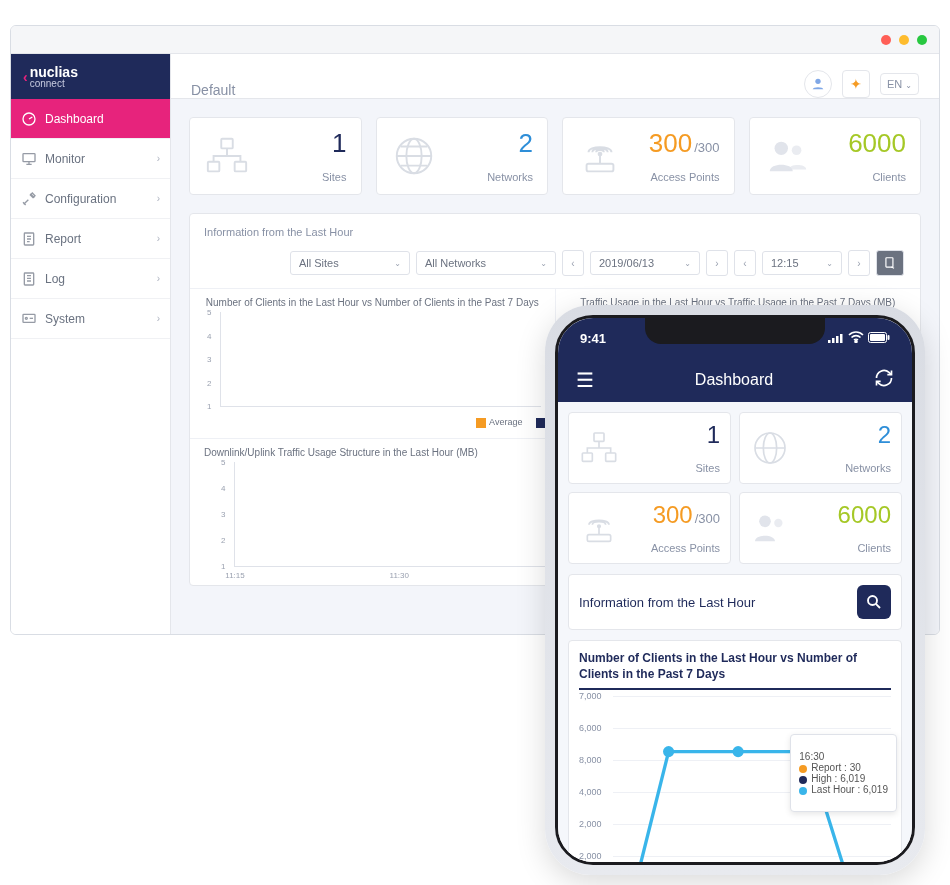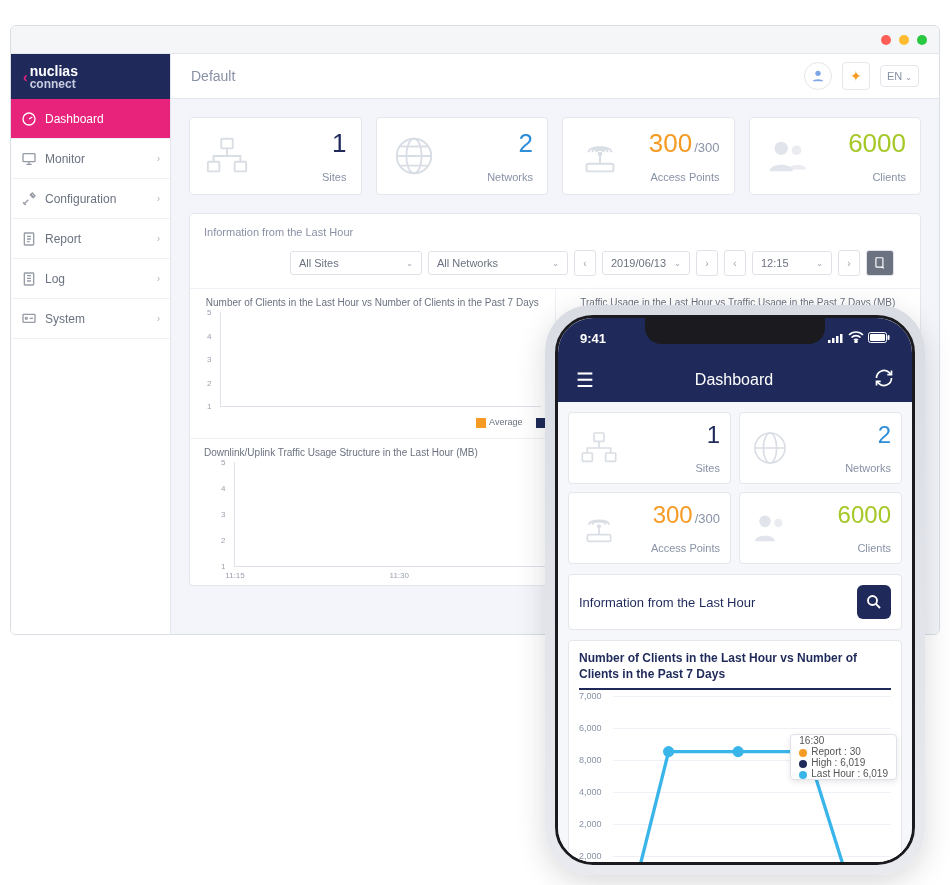--- a/index.html
+++ b/index.html
@@ -12,30 +12,30 @@
 }
 .browser-bar { height: 28px; background: #f5f6f8; display: flex; justify-content: flex-end; align-items: center; padding-right: 12px; gap: 8px; border-bottom:1px solid #e4e6eb;}
 .dot { width: 10px; height: 10px; border-radius: 50%; }
 .dot.red { background: #ff5f57; }
 .dot.yellow { background: #febc2e; }
 .dot.green { background: #28c840; }
 
 .app { display: flex; height: calc(100% - 28px); }
 .sidebar { width: 160px; background: #fff; border-right: 1px solid #e4e6eb; }
 .logo { height: 45px; background: #1f2a5a; color: #fff; display:flex; align-items:center; padding-left:12px; font-size:14px; font-weight:600;}
-.logo small{display:block;font-size:12px;font-weight:700;color:#c7cbe0;margin-top:-2px;}
+.logo small{display:block;font-size:10px;font-weight:400;color:#c7cbe0;margin-top:-2px;}
 .chevron-logo{color:#e7237c;font-weight:900;margin-right:2px;}
 .nav-item { display:flex; align-items:center; height:40px; padding:0 10px; font-size:12px; color:#6a7280; border-bottom:1px solid #f0f1f4; gap:8px; position:relative;}
 .nav-item.active { background:#e7237c; color:#fff; }
 .nav-item .chev { position:absolute; right:10px; font-size:10px; color:#aeb3c0;}
 .nav-icon{width:16px;height:16px;display:inline-flex;align-items:center;justify-content:center;opacity:0.7;}
 .nav-item.active .nav-icon{opacity:1;}
 
 .main { flex:1; background:#f3f5fa; display:flex; flex-direction:column;}
-.header { height:45px; background:#fff; display:flex; align-items:center; padding:0 20px; border-bottom:1px solid #e4e6eb; color:#8891a5; font-size:14px; justify-content:space-between;}
+.header { height:45px; background:#fff; display:flex; align-items:flex-end; padding:0 20px; border-bottom:1px solid #e4e6eb; color:#8891a5; font-size:14px; justify-content:space-between;}
 .header-right{display:flex;align-items:center;gap:10px;}
 .hbtn{width:28px;height:28px;border:1px solid #e4e6eb;border-radius:50%;display:flex;align-items:center;justify-content:center;font-size:14px;}
 .hbtn.sq{border-radius:4px;}
 .lang{font-size:11px;color:#8891a5;border:1px solid #e4e6eb;padding:4px 6px;border-radius:4px;}
 
 .content{padding:18px;overflow:hidden;}
 .tiles{display:flex;gap:14px;margin-bottom:18px;}
 .tile{flex:1;background:#fff;border:1px solid #e4e6eb;border-radius:4px;height:78px;display:flex;align-items:center;padding:0 14px;gap:12px;}
 .tile-icon{width:46px;height:46px;color:#e1e4eb;}
 .tile-body{flex:1;text-align:right;}
@@ -81,21 +81,21 @@
 .ptile{background:#fff;border:1px solid #e4e6eb;border-radius:4px;height:72px;display:flex;align-items:center;padding:0 10px;gap:8px;}
 .ptile .tile-val{font-size:24px;}
 .pinfo{margin-top:10px;background:#fff;border:1px solid #e4e6eb;border-radius:4px;padding:10px;display:flex;align-items:center;justify-content:space-between;}
 .pinfo-lbl{font-size:13px;color:#1f2a5a;}
 .srchbtn{width:34px;height:34px;background:#1f2a5a;border-radius:6px;display:flex;align-items:center;justify-content:center;color:#fff;}
 .pchart{margin-top:10px;background:#fff;border:1px solid #e4e6eb;border-radius:4px;padding:10px;}
 .pchart-title{font-size:12px;color:#1f2a5a;font-weight:600;line-height:1.3;border-bottom:2px solid #1f2a5a;padding-bottom:6px;margin-bottom:6px;}
 .pplot{position:relative;height:160px;margin-left:34px;}
 .pytick{position:absolute;left:-34px;font-size:9px;color:#8891a5;transform:translateY(-50%);}
 .pgrid{position:absolute;left:0;right:0;border-top:1px solid #eef0f5;}
-.ptip{position:absolute;right:-6px;top:38px;background:#fff;border:1px solid #dfe2e9;border-radius:4px;padding:0 8px;font-size:10px;color:#555;box-shadow:0 2px 6px rgba(0,0,0,0.1);}
+.ptip{position:absolute;right:-6px;top:38px;background:#fff;border:1px solid #dfe2e9;border-radius:4px;padding:16px 8px;font-size:10px;color:#555;box-shadow:0 2px 6px rgba(0,0,0,0.1);}
 .ptip .dot2{width:8px;height:8px;border-radius:50%;display:inline-block;margin-right:4px;vertical-align:middle;}
 svg.line{position:absolute;inset:0;}
 </style>
 </head>
 <body>
 
 <div class="browser">
   <div class="browser-bar">
     <span class="dot red"></span>
     <span class="dot yellow"></span>
@@ -233,30 +233,30 @@
             <div class="tile-body">
                 <div class="tile-val c-green">6000</div>
                 <div class="tile-lbl">Clients</div>
               </div>
           </div>
         </div>
 
         <div class="panel">
           <div class="panel-title">Information from the Last Hour</div>
           <div class="filters">
-            <div class="sel" style="width:132px;text-align:right;">
+            <div class="sel" style="width:120px;text-align:right;">
                 <span>All Sites</span>
                 <span class="caret">⌄</span>
               </div>
             <div class="sel" style="width:140px;">
                 <span>All Networks</span>
                 <span class="caret">⌄</span>
               </div>
             <div class="step">‹</div>
-            <div class="sel" style="width:88px;">
+            <div class="sel" style="width:110px;">
                 <span>2019/06/13</span>
                 <span class="caret">⌄</span>
               </div>
             <div class="step">›</div>
             <div class="step">‹</div>
             <div class="sel" style="width:80px;">
                 <span>12:15</span>
                 <span class="caret">⌄</span>
               </div>
             <div class="step">›</div>

